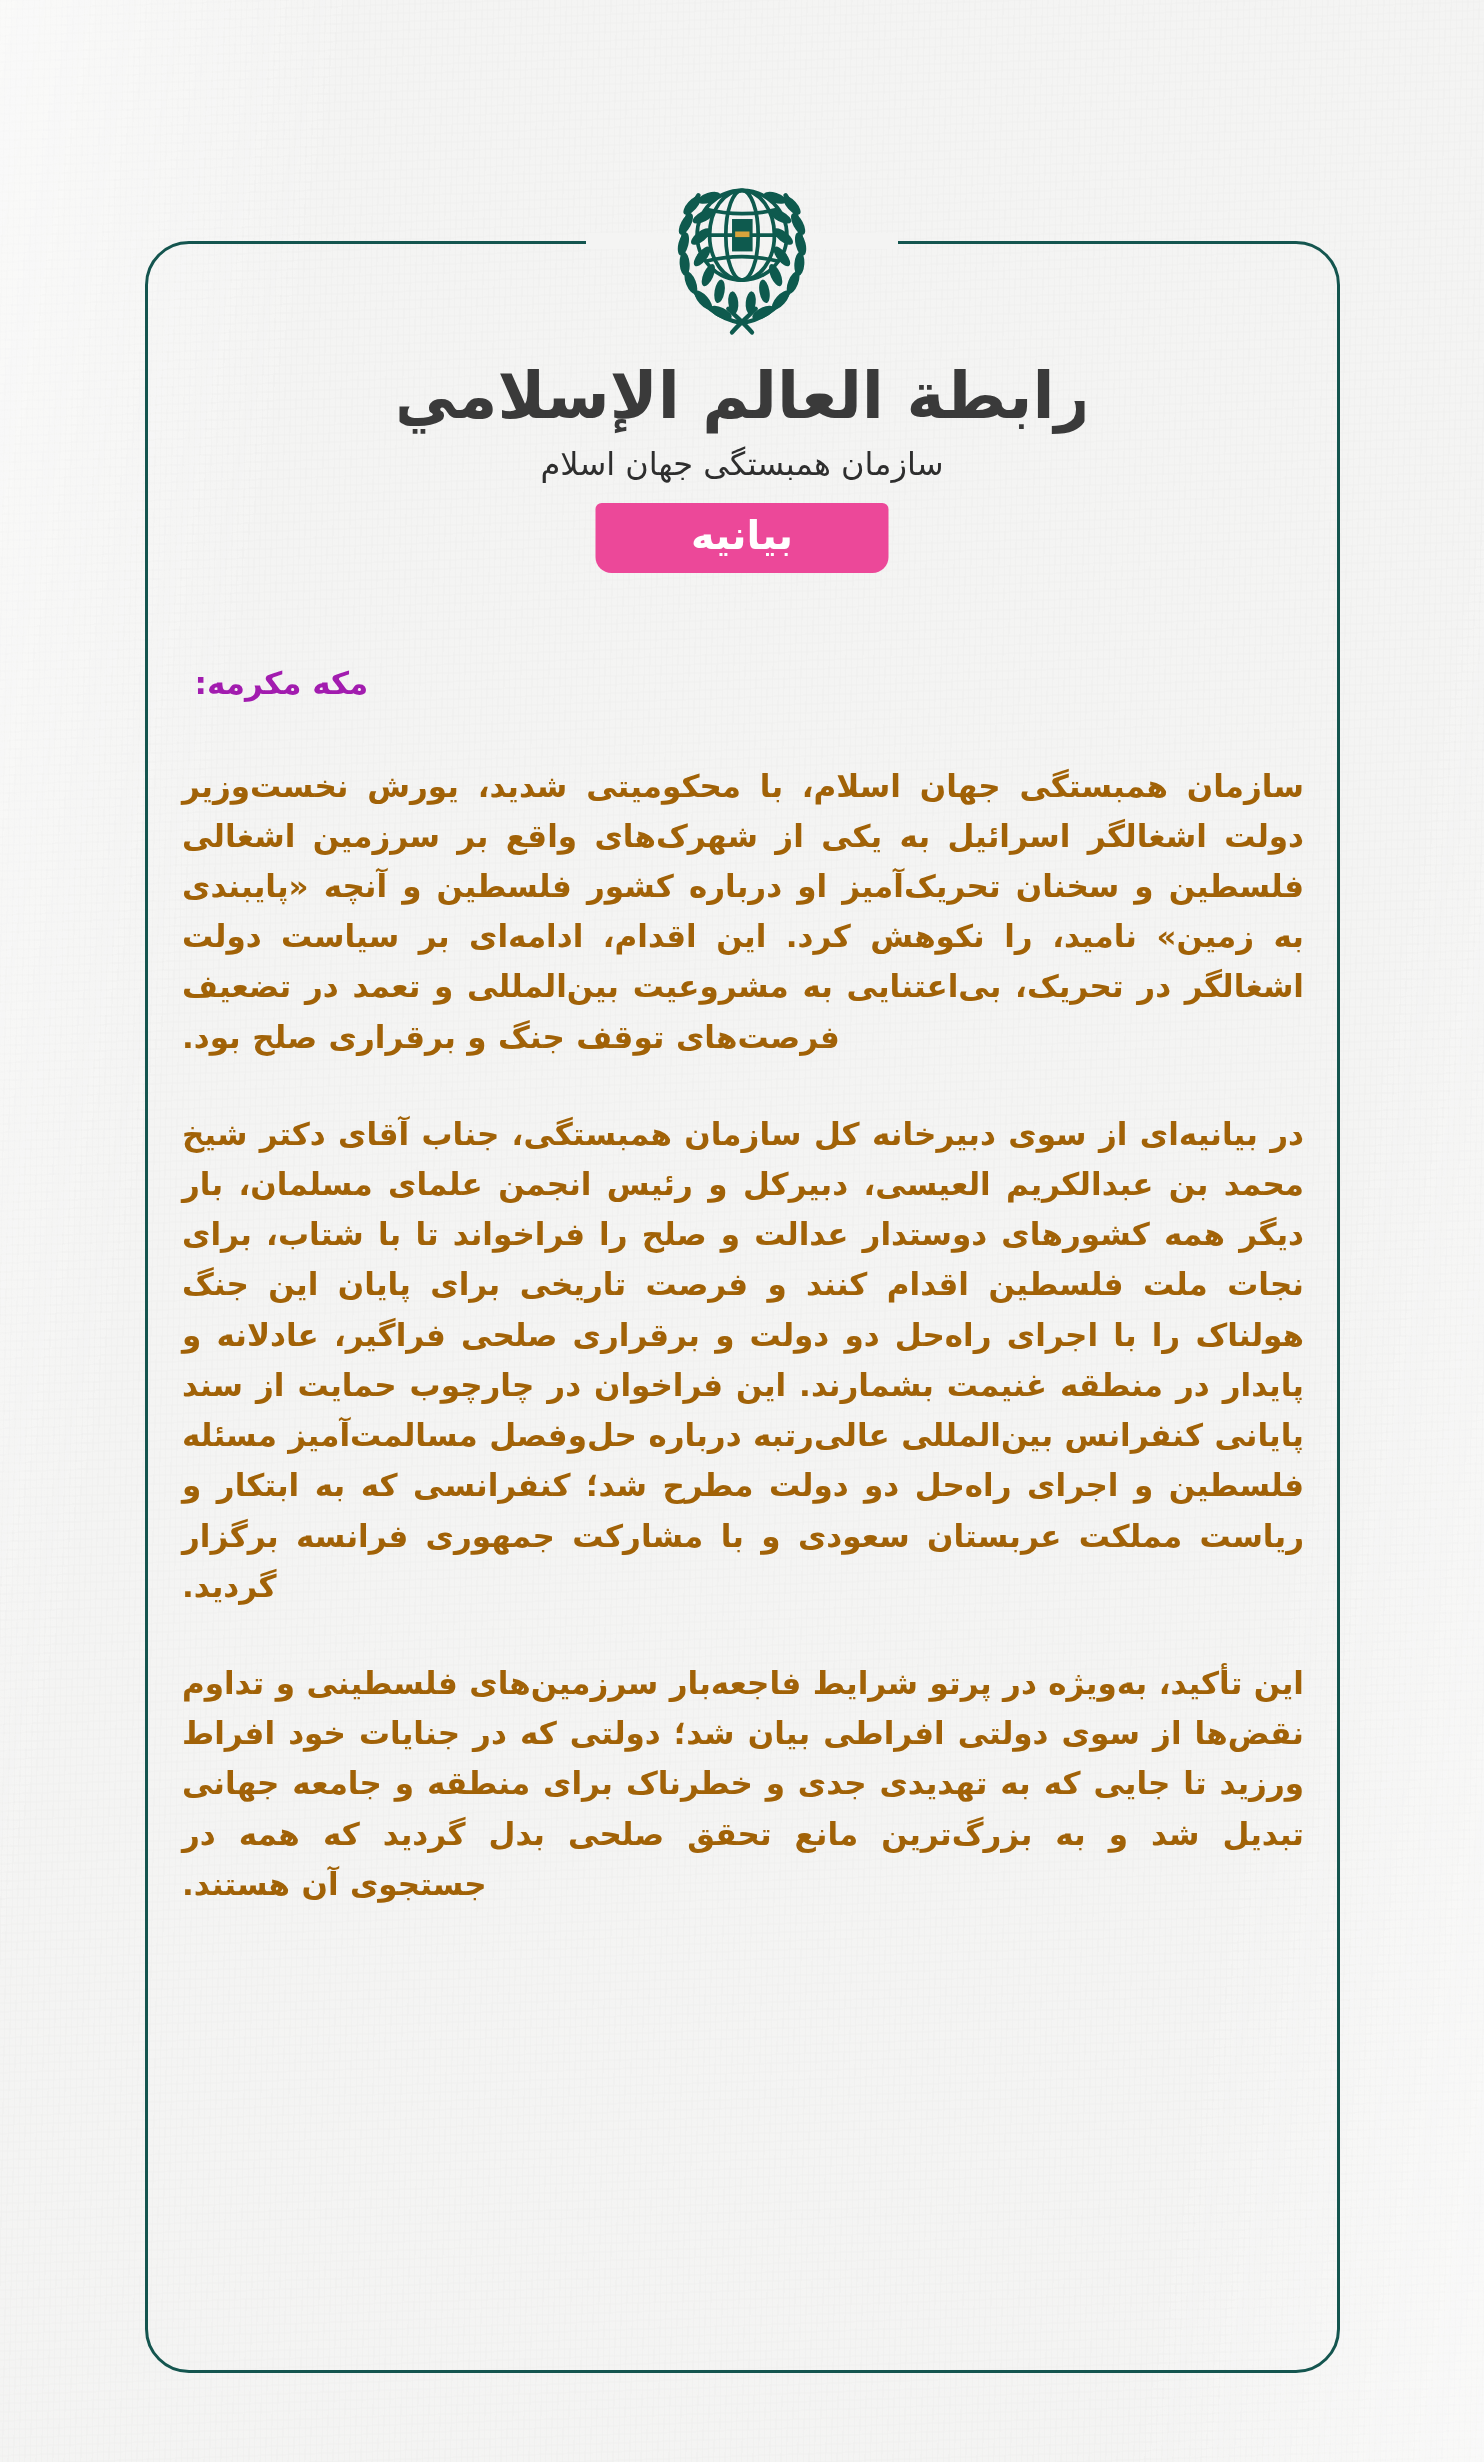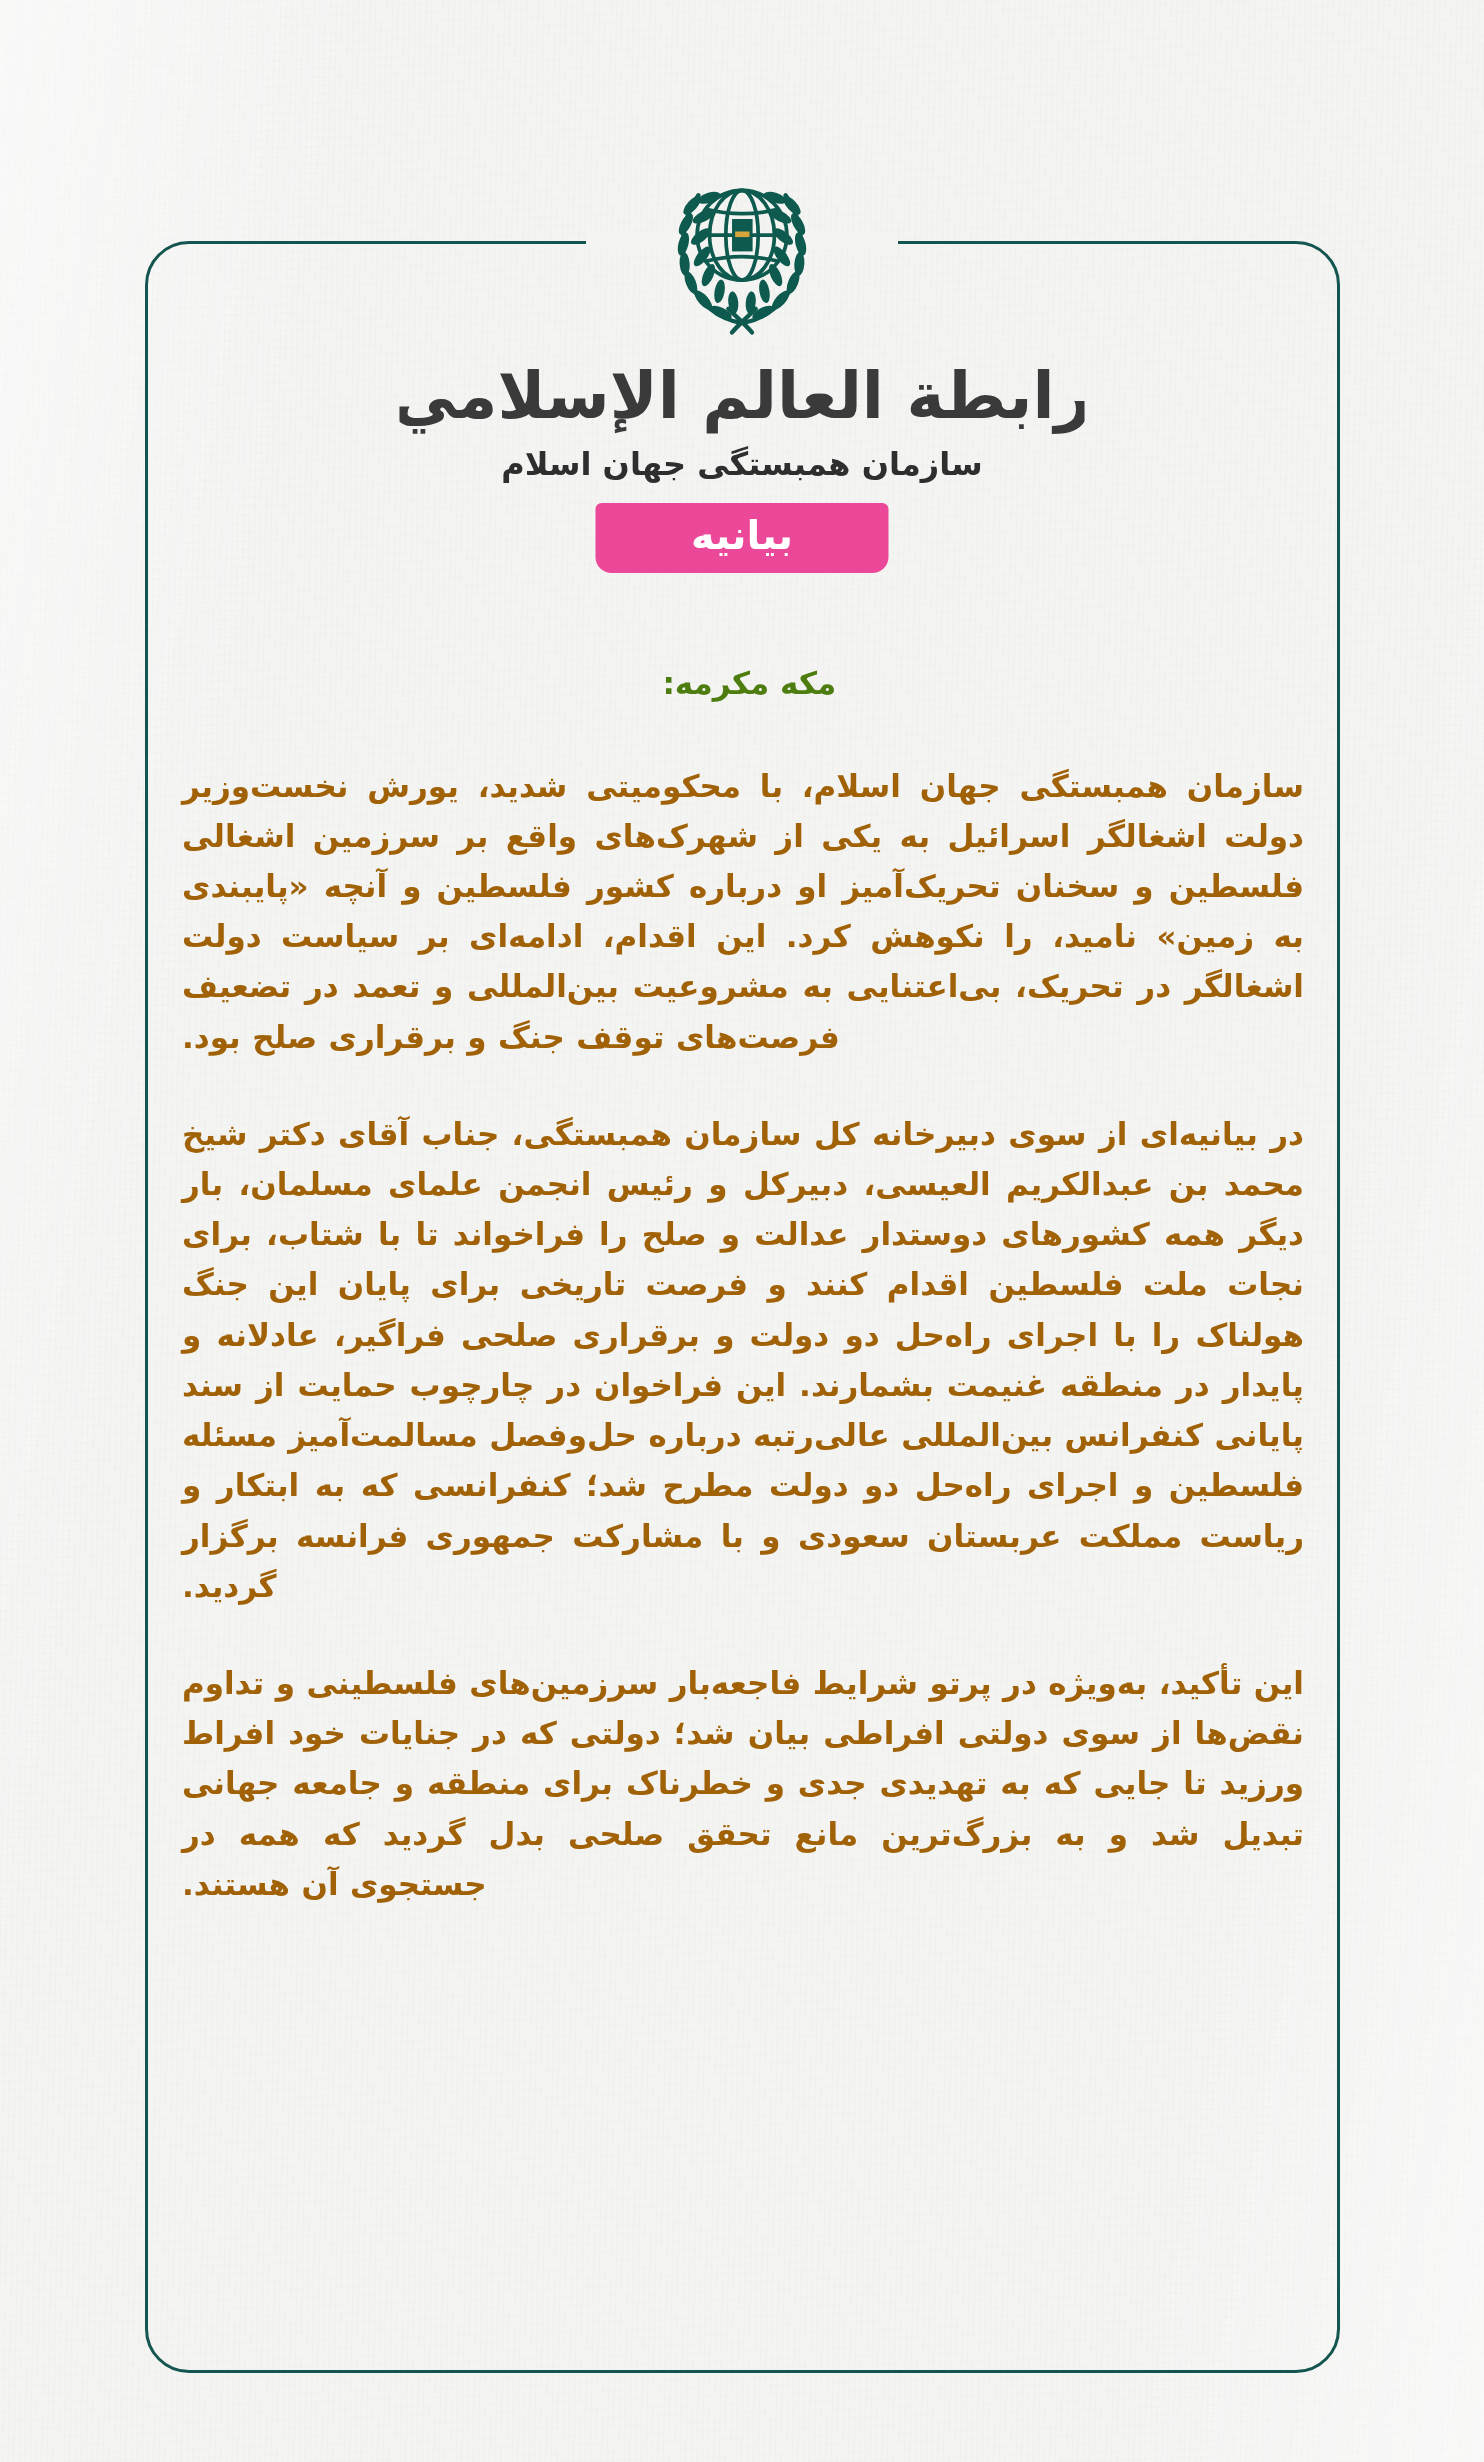--- a/index.html
+++ b/index.html
@@ -75,21 +75,21 @@
     display: block;
     width: 100%;
     height: 93px;
   }
   .logotype-ar svg { width: 100%; height: 100%; display: block; }
 
   .logotype-fa {
     display: block;
     margin-top: 2.5px;
     font-size: 32px;
-    font-weight: 700;
+    font-weight: 400;
     color: #2e2e2e;
     letter-spacing: 0px;
     line-height: 1.2;
     font-family: "DejaVu Sans", "Liberation Sans", sans-serif;
   }
 
   
   .badge {
     position: absolute;
     left: 50%;
@@ -112,25 +112,25 @@
 
   
   .body-wrap {
     position: absolute;
     left: 182px;
     top: 660px;
     width: 1122px;
   }
 
   .salutation {
-    text-align: center;
+    text-align: left;
     direction: rtl;
     font-size: 31px;
     font-weight: 700;
-    color: #4d7c0f;
+    color: #a21caf;
     line-height: 1.5;
     margin: 0 0 54px 0;
     padding-left: 12.5px;
   }
 
   p.para {
     direction: rtl;
     text-align: justify;
     text-align-last: left;
     font-size: 31px;

